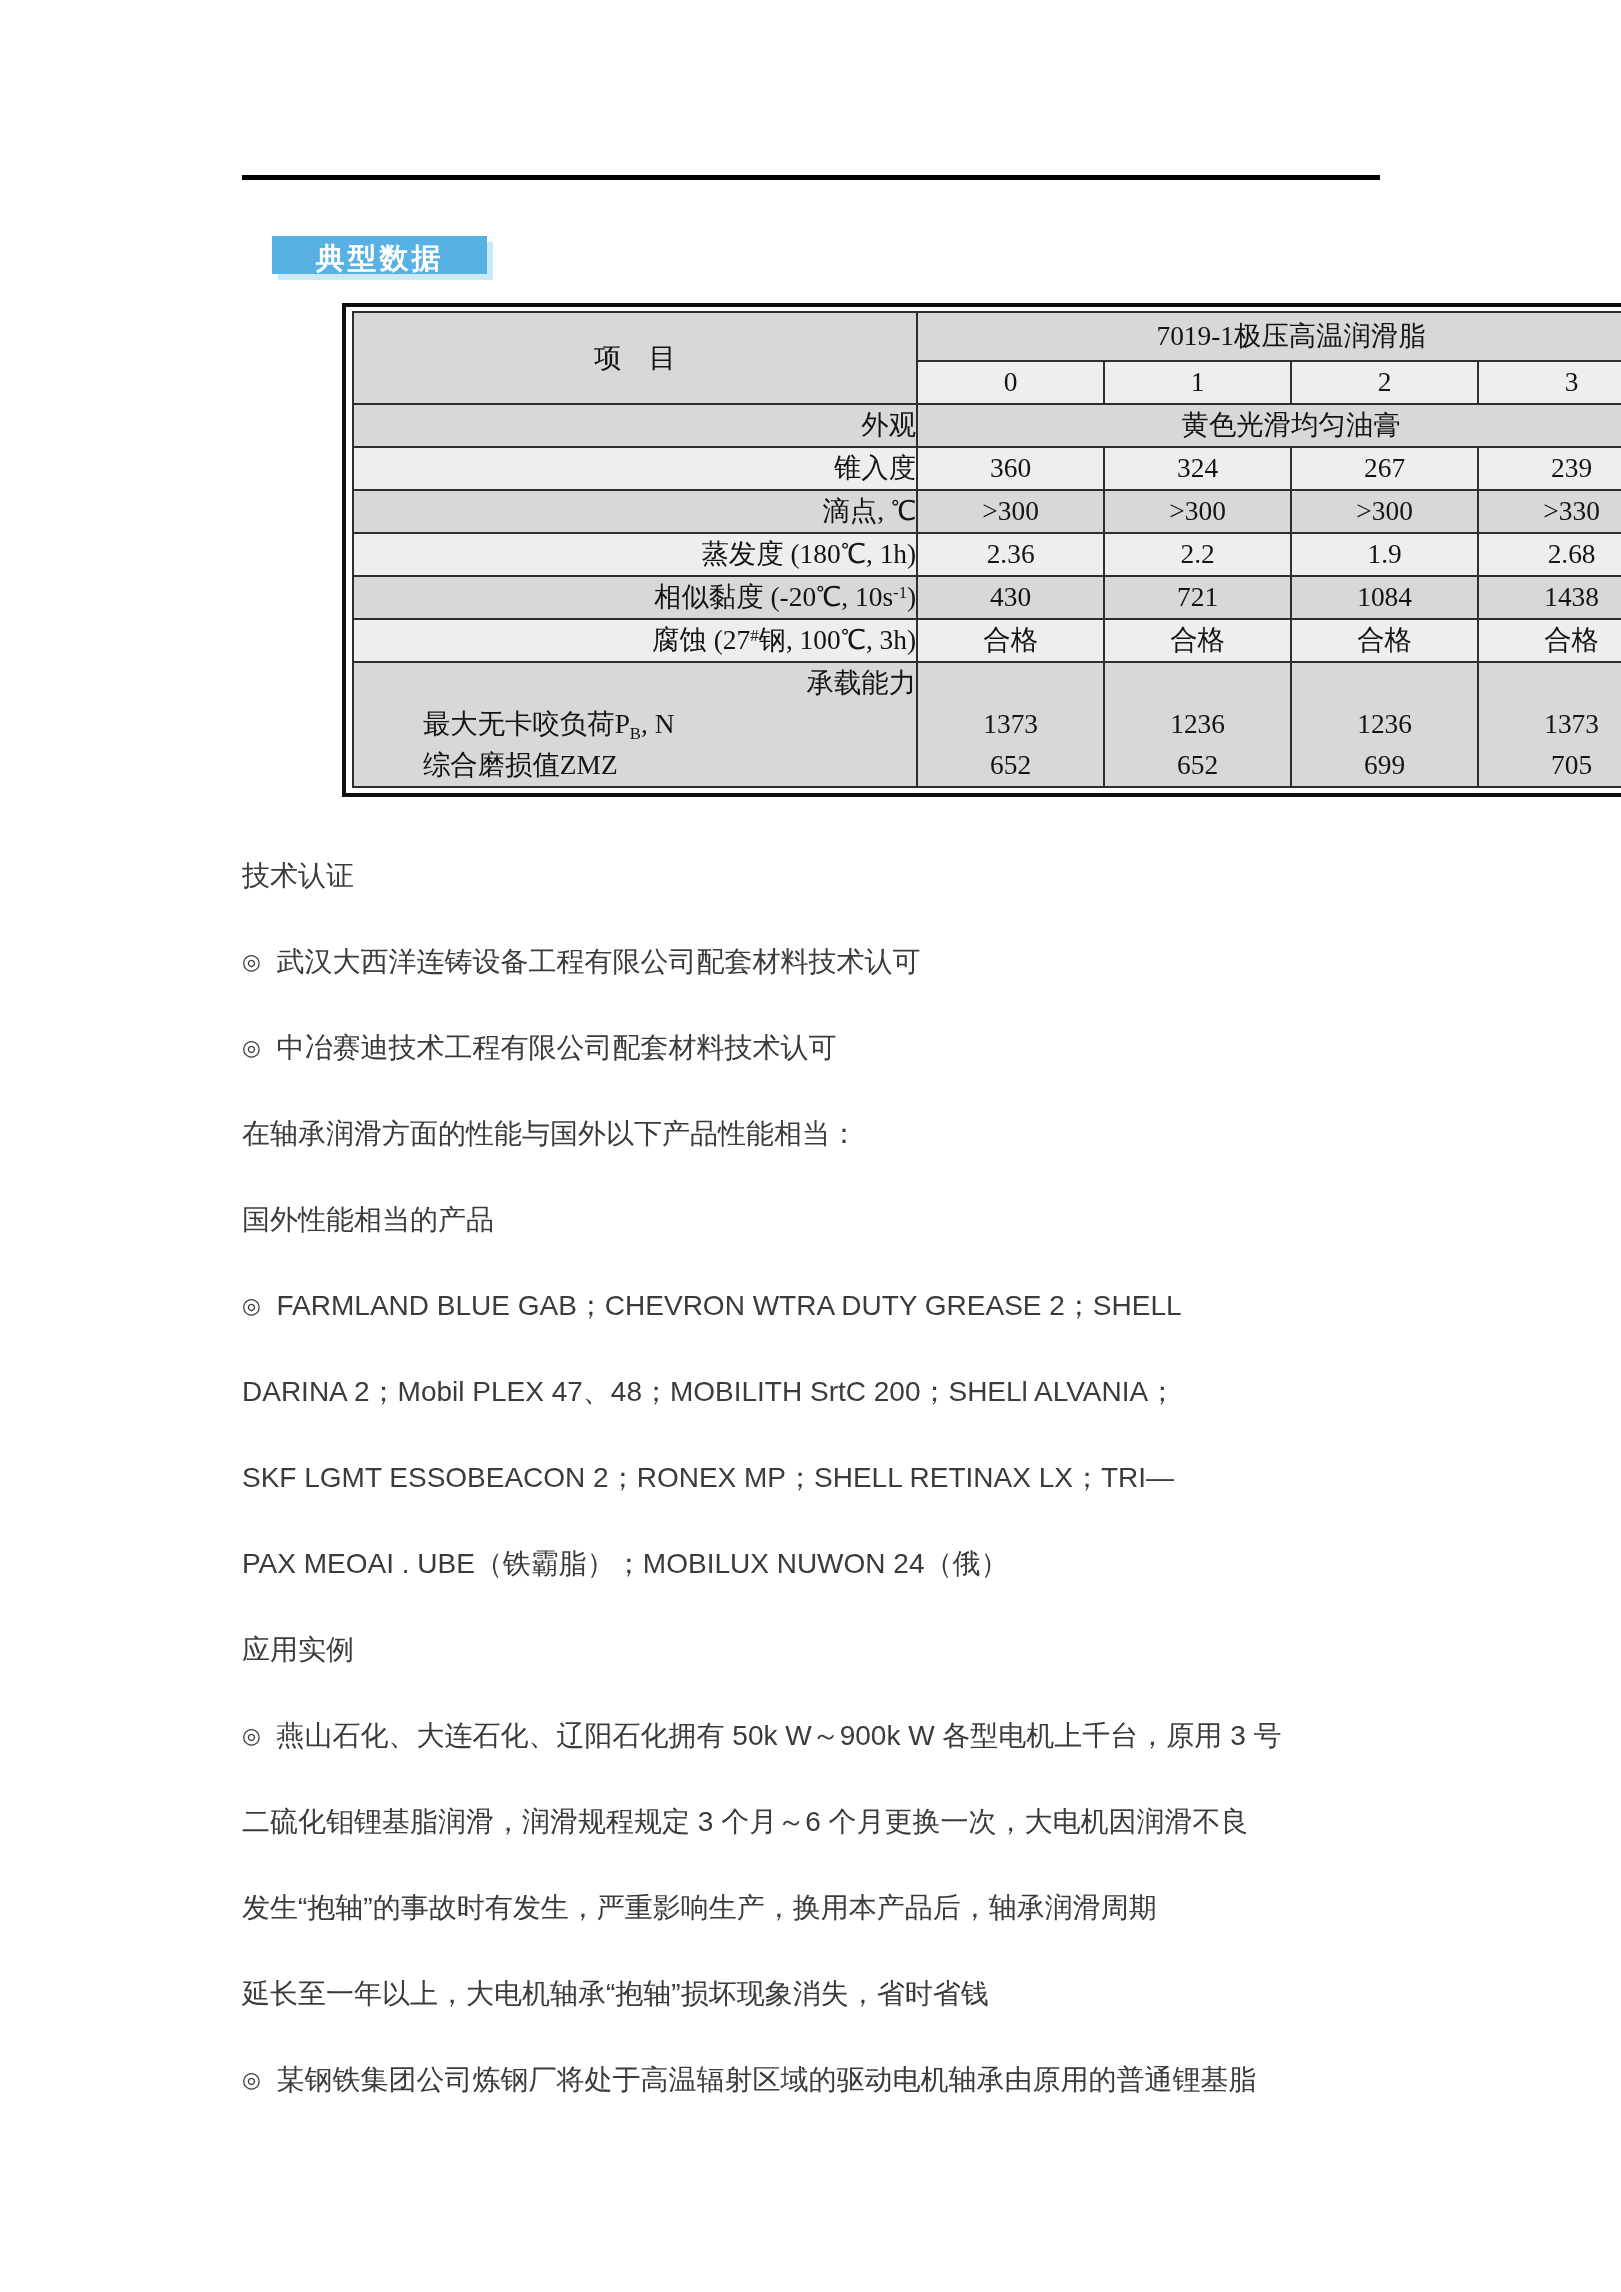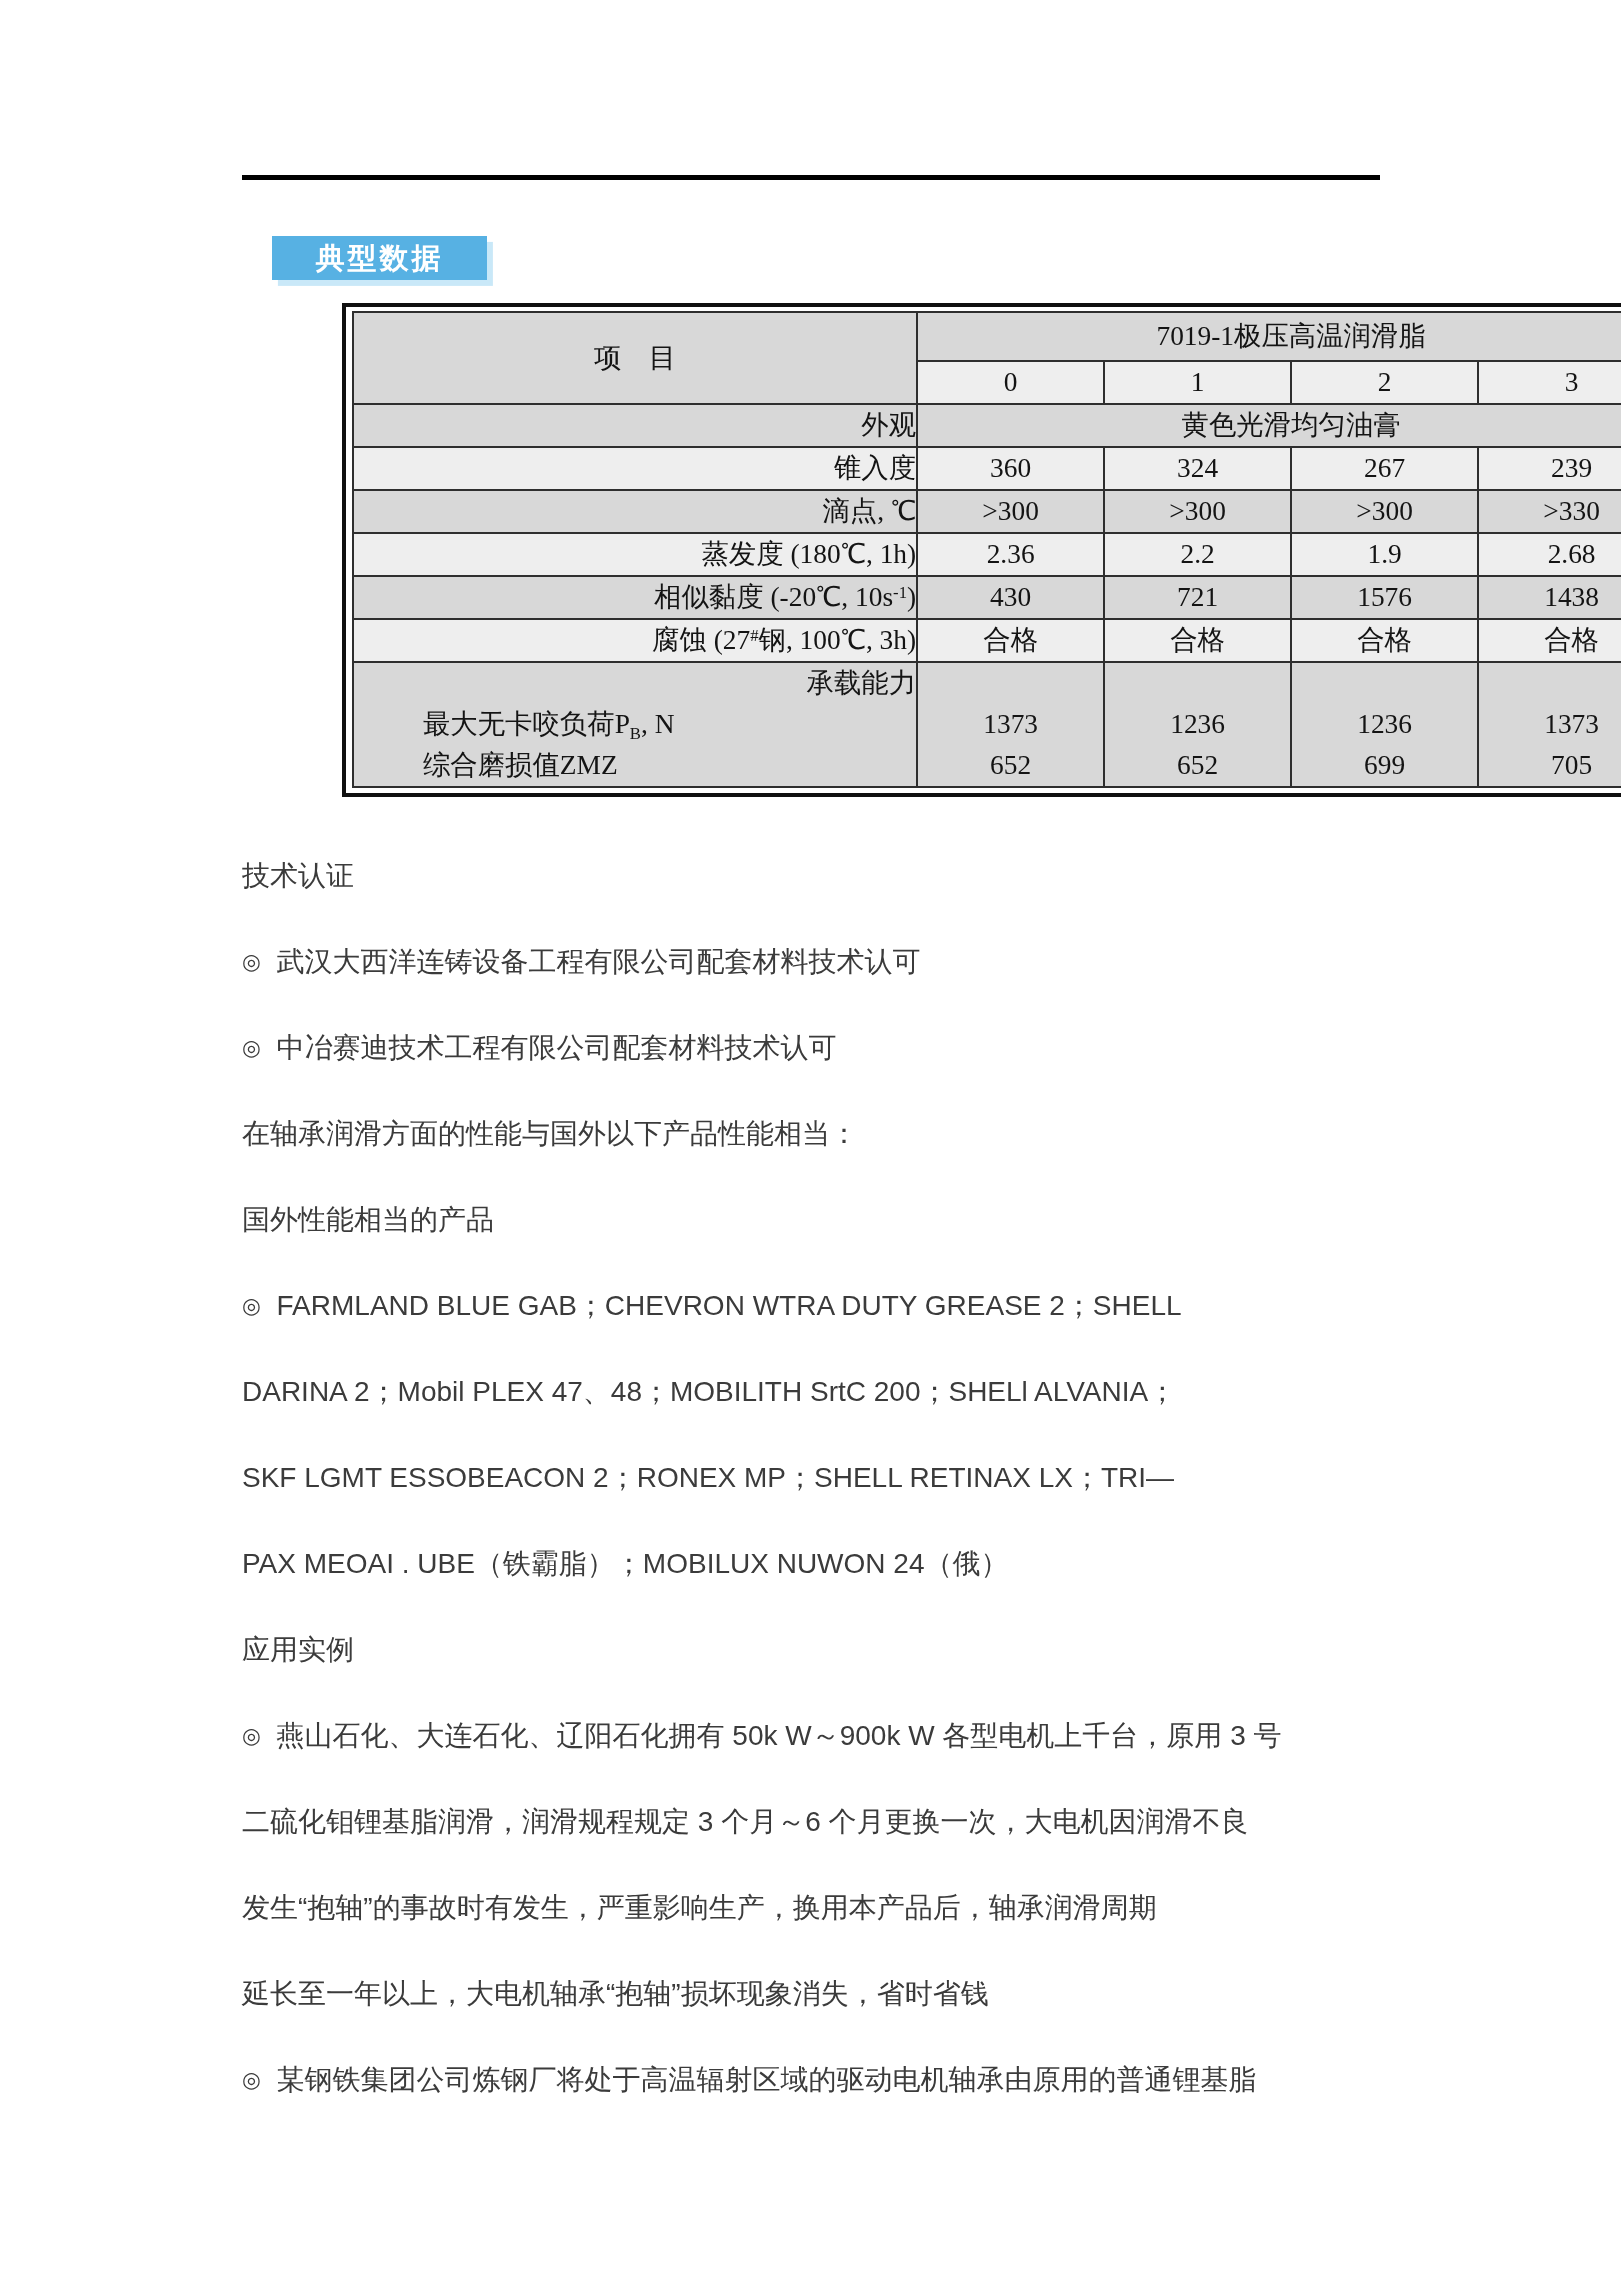--- a/index.html
+++ b/index.html
@@ -13,21 +13,21 @@
   }
   .top-rule {
     position: absolute;
     left: 242px; top: 175px;
     width: 1138px; height: 4.9px;
     background: #000000;
   }
   .badge {
     position: absolute;
     left: 272px; top: 236px;
-    width: 215px; height: 44px;
+    width: 215px; height: 38px;
     background: #57b1e3;
     box-shadow: 5.9px 5.9px 0 0 #c9e8f8;
     color: #ffffff;
     font-size: 29px;
     font-weight: bold;
     letter-spacing: 2.9px;
     text-align: center;
     line-height: 44px;
   }
   .table-frame {
@@ -135,21 +135,21 @@
         <td class="lt lbl">蒸发度 (180℃, 1h)</td>
         <td class="lt c">2.36</td>
         <td class="lt c">2.2</td>
         <td class="lt c">1.9</td>
         <td class="lt c">2.68</td>
       </tr>
       <tr class="r">
         <td class="g lbl"><span>相似黏度 (-20℃, 10s</span><span class="sup">-1</span><span>)</span></td>
         <td class="g c">430</td>
         <td class="g c">721</td>
-        <td class="g c">1576</td>
+        <td class="g c">1084</td>
         <td class="g c">1438</td>
       </tr>
       <tr class="r">
         <td class="lt lbl"><span>腐蚀 (27</span><span class="sup">#</span><span>钢, 100℃, 3h)</span></td>
         <td class="lt c">合格</td>
         <td class="lt c">合格</td>
         <td class="lt c">合格</td>
         <td class="lt c">合格</td>
       </tr>
       <tr>

